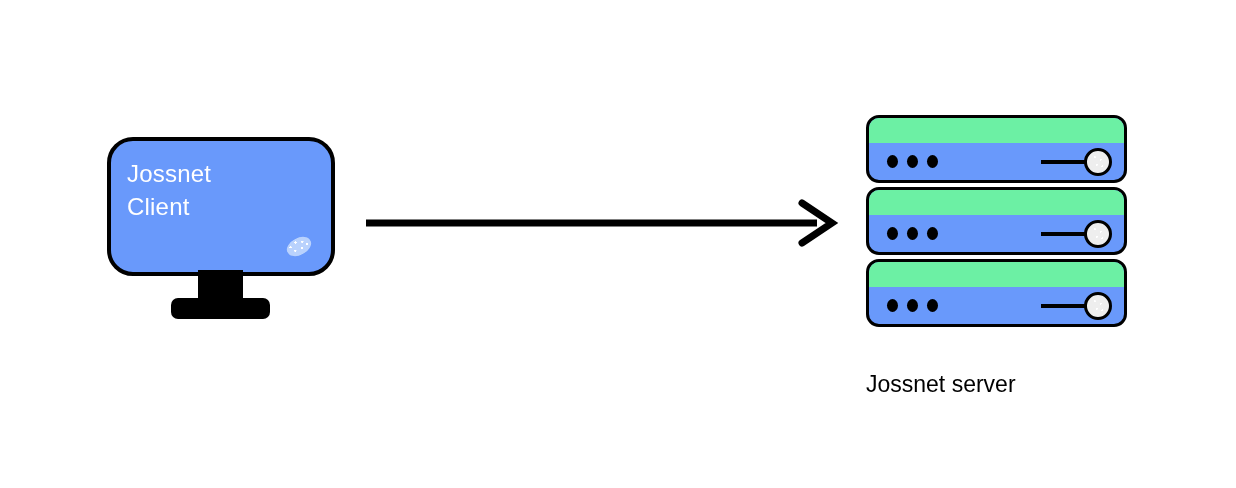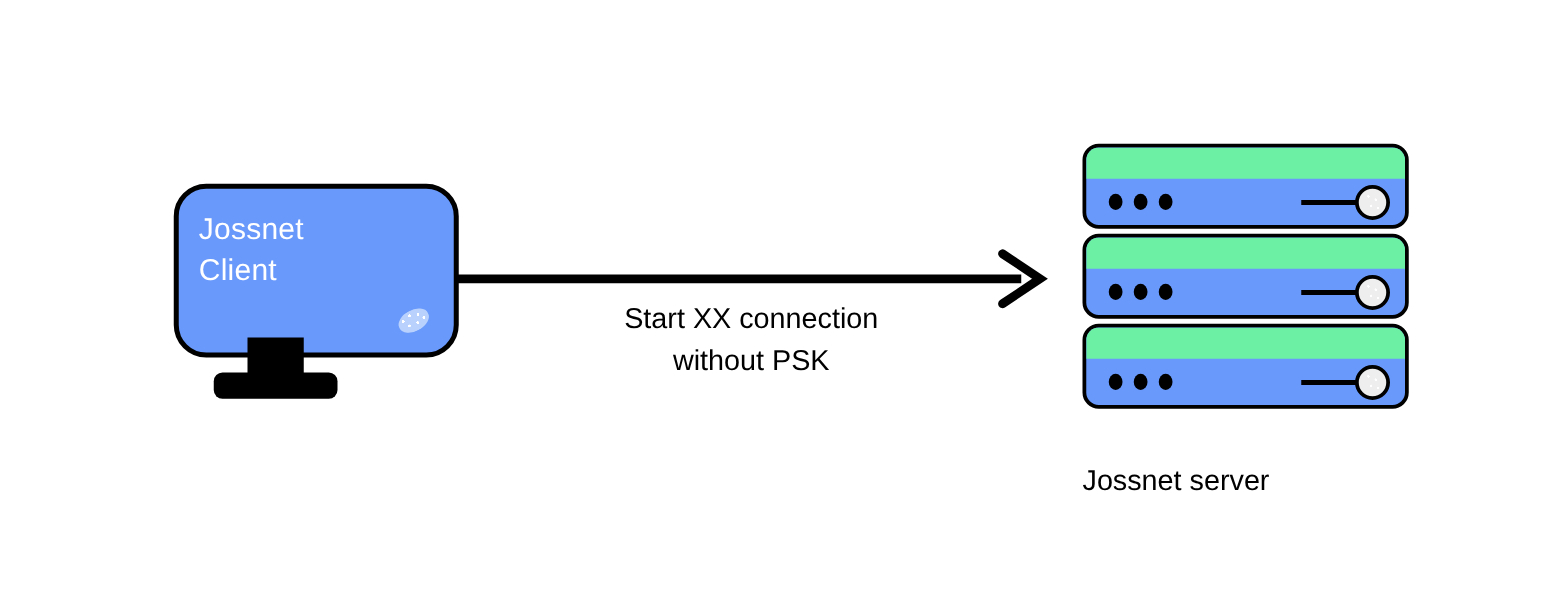--- a/index.html
+++ b/index.html
@@ -22,28 +22,27 @@
   #client-device {
     position: absolute;
     left: 107px;
     top: 133px;
     width: 228px;
     height: 139px;
   }
   #client-screen {
     position: absolute;
     left: 0;
-    top: 14px;
+    top: 4px;
     width: 100%;
     height: 100%;
     box-sizing: border-box;
     background: #6999fb;
     border: 4px solid #000000;
     border-radius: 26px;
-    margin-left: 32px;
   }
   #client-screen-label {
     position: absolute;
     left: 16px;
     top: 16px;
     width: 190px;
     color: #ffffff;
     font-size: 24px;
     line-height: 33px;
     letter-spacing: 0.2px;
@@ -199,22 +198,20 @@
       <div id="client-screen-glare"></div>
     </div>
     <div id="client-stand-neck"></div>
     <div id="client-stand-base"></div>
   </div>
 
   <svg id="connection-arrow" viewBox="0 0 482 50">
     <line x1="4" y1="25" x2="455" y2="25" stroke="#000000" stroke-width="7"></line>
     <polyline points="440,5 470,25 440,45" fill="none" stroke="#000000" stroke-width="7" stroke-linecap="round" stroke-linejoin="miter"></polyline>
   </svg>
-  <div id="arrow-label">Start XX connection
-without PSK</div>
 
   <div id="server-stack">
 
     <div class="server-unit unit-0">
       <div class="server-band"></div>
       <div class="server-dots">
         <span class="server-dot"></span>
         <span class="server-dot"></span>
         <span class="server-dot"></span>
       </div>

